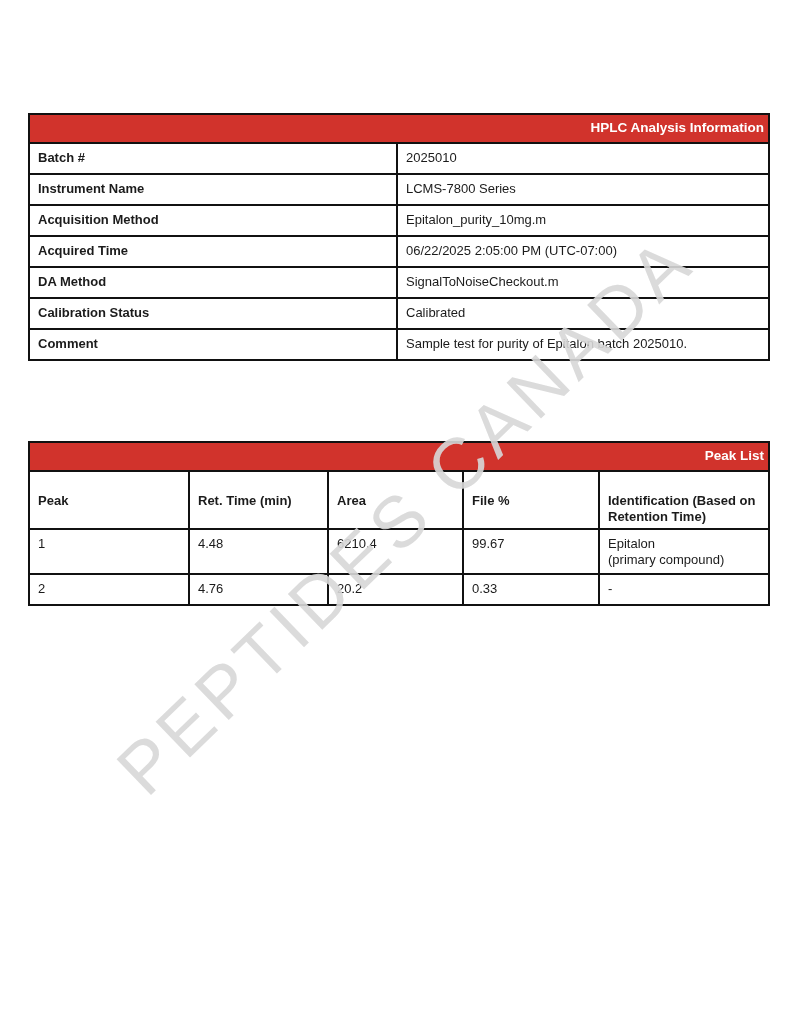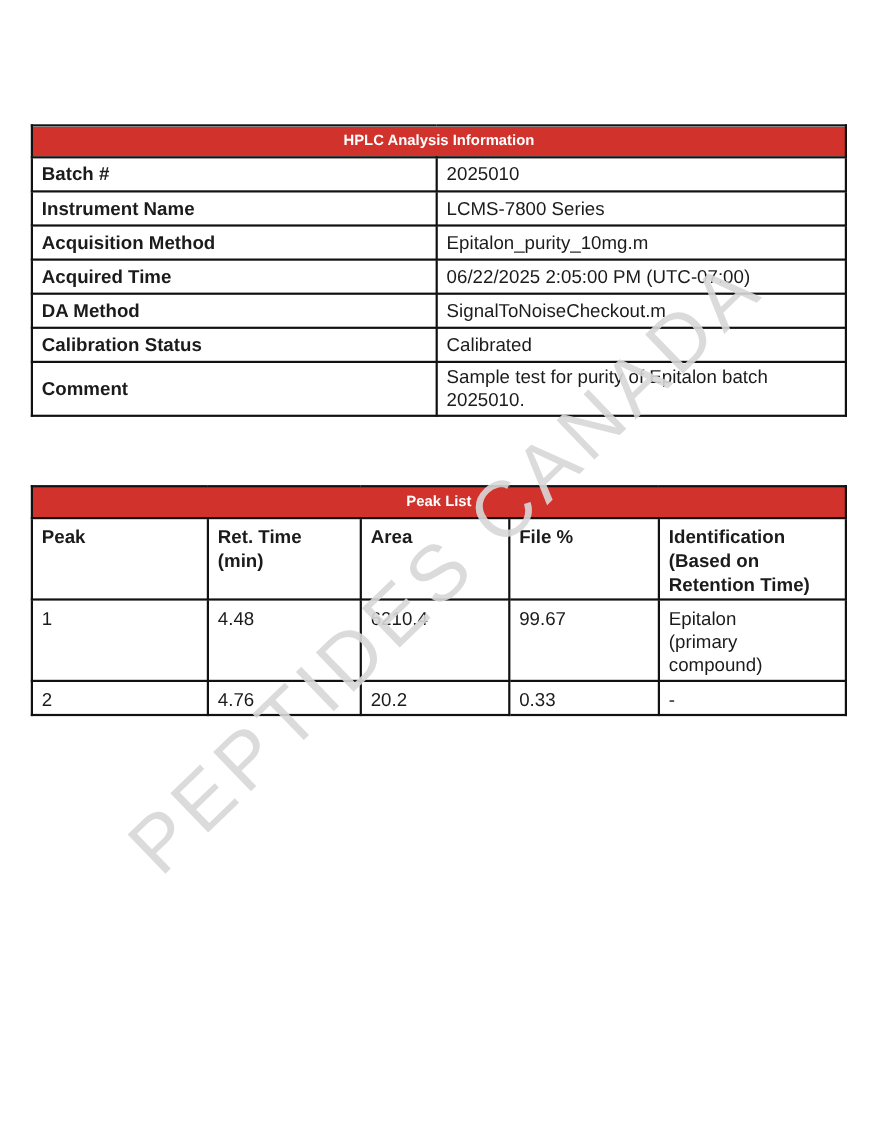--- a/index.html
+++ b/index.html
@@ -28,41 +28,41 @@
     table-layout: fixed;
     position: absolute;
     left: 28px;
     width: 740px;
     background: transparent;
   }
   .info-table { top: 113px; }
   .peak-table { top: 441px; }
   th, td {
     border: 2px solid var(--border-color);
-    font-size: 17px;
+    font-size: 13px;
     line-height: 1.25;
     overflow: hidden;
   }
   .band {
     background: var(--header-red);
     color: var(--band-text);
     font-weight: bold;
     font-size: 13.5px;
-    text-align: center;
+    text-align: right;
     vertical-align: middle;
     height: 29px;
     padding: 2px 4px;
   }
   .info-table td { height: 31px; vertical-align: middle; padding: 2px 8px; }
   .info-table td.label { font-weight: bold; }
   .peak-table th.col {
     font-weight: bold;
     text-align: left;
     vertical-align: top;
-    padding: 6px 8px 2px 8px;
+    padding: 21px 8px 2px 8px;
     height: 51px;
     background: transparent;
     color: var(--body-text);
   }
   .peak-table td {
     vertical-align: top;
     padding: 6px 8px 2px 8px;
     white-space: pre-line;
   }
   .peak-table tr.row-1 td { height: 45px; }

